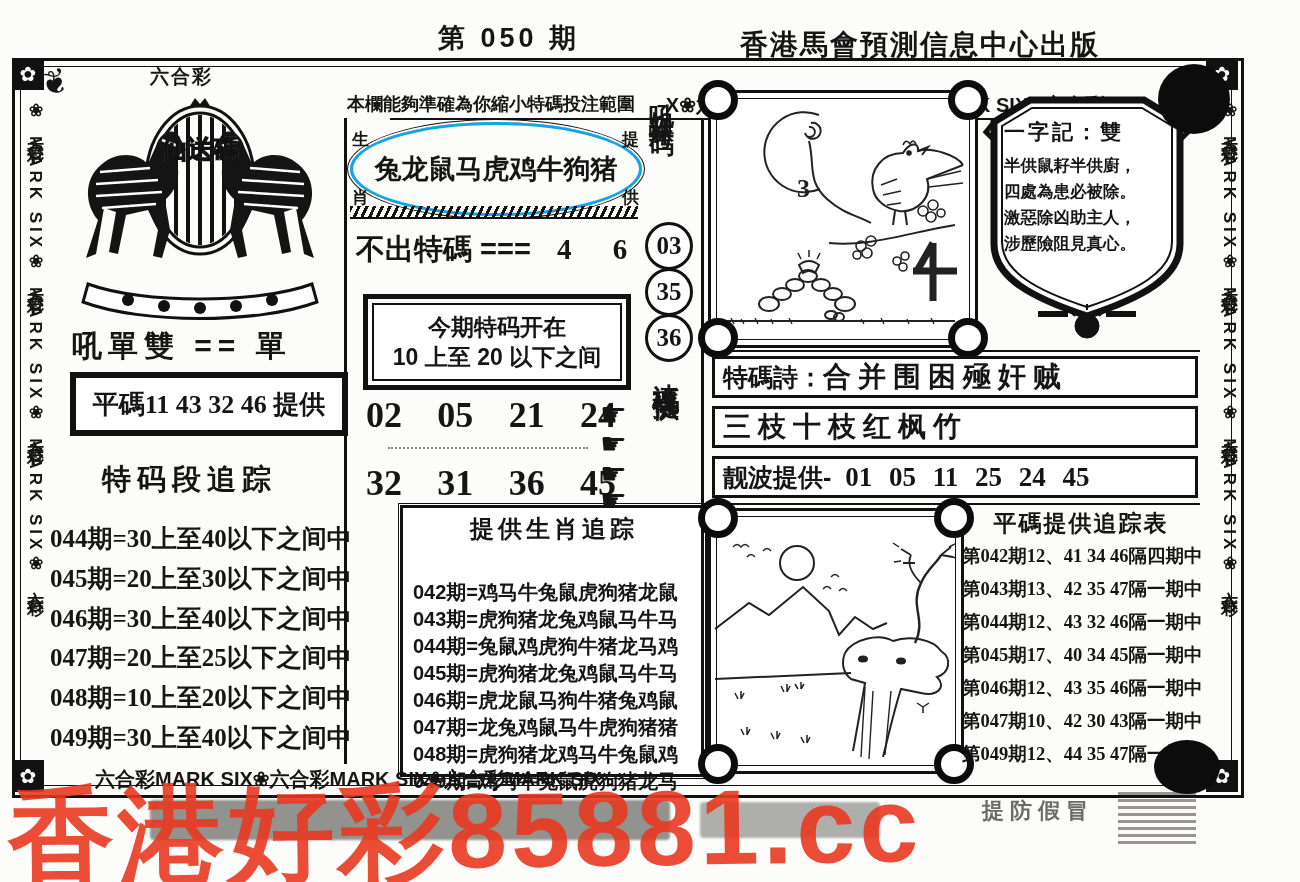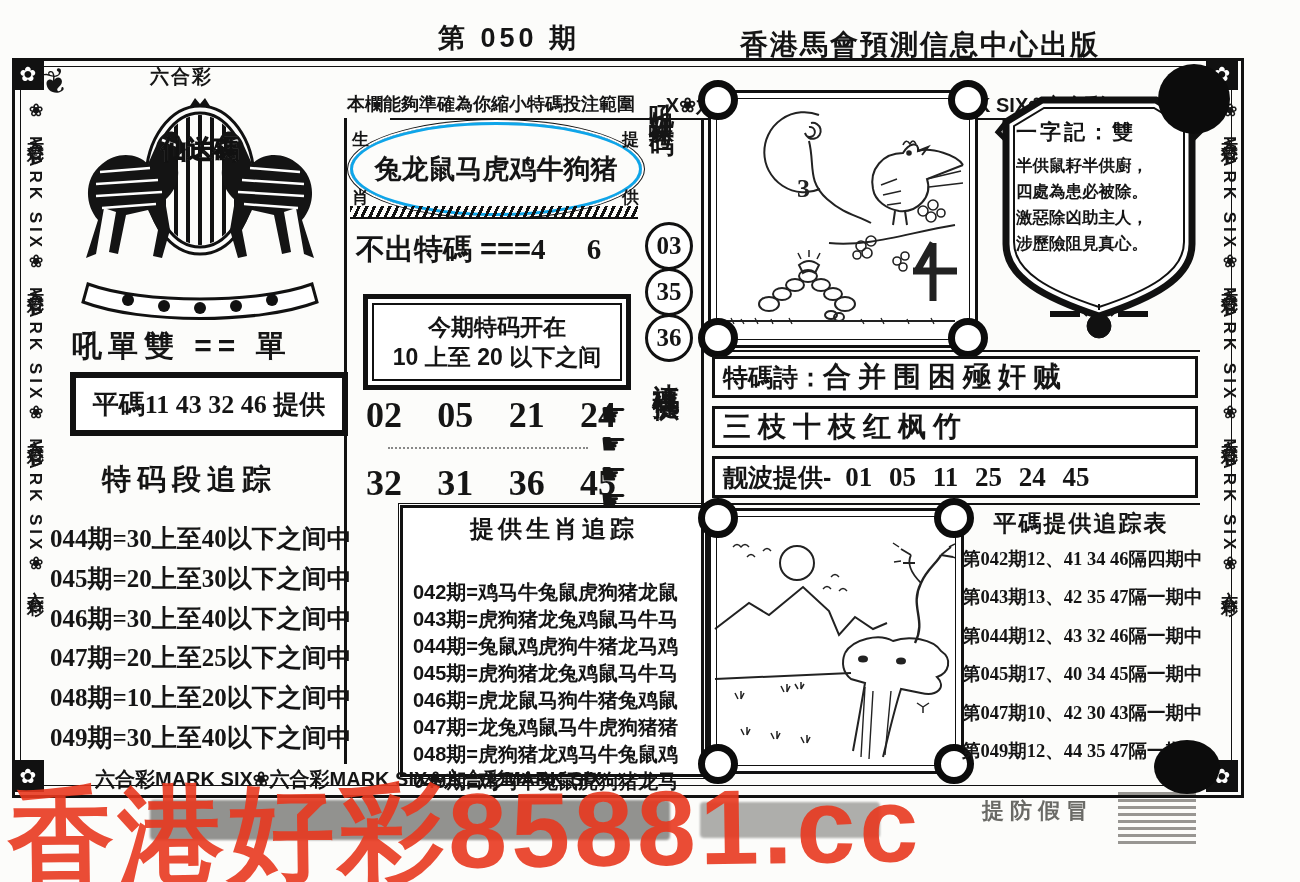--- a/index.html
+++ b/index.html
@@ -36,21 +36,21 @@
   
   .banner{top:92px;left:347px;width:292px;font-size:18px;font-weight:bold;white-space:nowrap;}
   .oval{top:122px;left:350px;width:286px;height:88px;border:3px solid #0ea5e9;border-radius:50%;
         display:flex;align-items:center;justify-content:center;font-size:27px;font-weight:bold;
         box-shadow:0 0 0 2px #fff,0 0 0 3px #111;}
   .ovalc{font-size:17px;font-weight:bold;z-index:2;}
   .zigzag{top:206px;left:350px;width:288px;height:11px;
           background:repeating-linear-gradient(115deg,#111 0 3px,transparent 3px 7px);
           border-bottom:2px solid #111;}
   .nospec{top:230px;left:356px;font-size:29px;font-weight:bold;white-space:nowrap;}
-  .nospec .nums{font-family:"Liberation Serif",serif;word-spacing:34px;}
+  .nospec .nums{font-family:"Liberation Serif",serif;margin-left:26px;word-spacing:34px;}
   .todaybox{top:294px;left:363px;width:258px;height:86px;border:5px solid #111;background:#fff;}
   .todaybox .in{position:absolute;inset:4px;border:2px solid #111;display:flex;flex-direction:column;
                 align-items:center;justify-content:center;font-size:23px;font-weight:bold;line-height:30px;}
   .numrow{left:366px;width:250px;font-size:36px;font-weight:bold;font-family:"Liberation Serif",serif;
           display:flex;justify-content:space-between;}
   .dotline{top:447px;left:388px;width:200px;border-top:2px dotted #888;}
   .hand{left:600px;font-size:30px;z-index:2;}
   .zbox{top:505px;left:400px;width:302px;height:266px;border:3px solid #111;background:#fff;
         box-shadow:0 0 0 1px #fff,0 0 0 2px #111;display:flex;flex-direction:column;gap:32px;}
   .zbox-title{text-align:center;font-size:24px;font-weight:bold;letter-spacing:4px;padding-top:5px;}
@@ -63,21 +63,21 @@
           display:flex;align-items:center;justify-content:center;font-size:25px;font-weight:bold;
           font-family:"Liberation Serif",serif;z-index:2;}
   .strip-label{top:362px;left:648px;writing-mode:vertical-rl;text-orientation:upright;
                font-size:27px;font-weight:bold;letter-spacing:4px;}
   
   .pic-frame{border:3px solid #111;background:#fff;z-index:2;}
   .pic-frame .inl{position:absolute;inset:5px;border:1px solid #111;}
   .ring{position:absolute;width:26px;height:26px;border:7px solid #0c0c0c;border-radius:50%;
         background:#fff;z-index:3;}
   
-  .shield{top:92px;left:978px;width:218px;height:252px;z-index:2;margin-left:12px;}
+  .shield{top:92px;left:978px;width:218px;height:252px;z-index:2;}
   .shield .stxt{position:absolute;left:26px;top:26px;width:166px;}
   .shield-title{font-size:21px;font-weight:bold;letter-spacing:3px;margin-bottom:6px;}
   .shield-line{font-size:16.5px;font-weight:bold;line-height:26px;white-space:nowrap;}
   
   .prow{left:712px;width:486px;height:42px;border:3px solid #111;background:#fff;display:flex;
         align-items:center;padding-left:8px;box-sizing:border-box;white-space:nowrap;z-index:2;}
   .prow .lab{font-size:25px;font-weight:bold;}
   .prow .val{font-size:28px;font-weight:bold;letter-spacing:7px;}
   .prow .valnum{font-size:27px;font-weight:bold;font-family:"Liberation Serif",serif;word-spacing:10px;}
   
@@ -400,20 +400,21 @@
     </svg>
   </div>
 
   <div class="abs track">
     <div class="track-title">平碼提供追踪表</div>
     <div class="track-rows">
       <div>第042期12、41 34 46隔四期中</div>
       <div>第043期13、42 35 47隔一期中</div>
       <div>第044期12、43 32 46隔一期中</div>
       <div>第045期17、40 34 45隔一期中</div>
+      <div>第046期12、43 35 46隔一期中</div>
       <div>第047期10、42 30 43隔一期中</div>
       <div>第049期12、44 35 47隔一期中</div>
     </div>
   </div>
 
   <div class="abs smudge" style="left:150px;top:800px;width:520px;height:40px;"></div>
   <div class="abs smudge" style="left:700px;top:802px;width:180px;height:36px;opacity:.4;"></div>
   <div class="abs caution">提防假冒</div>
   <div class="abs fineprint">
     <div></div>

